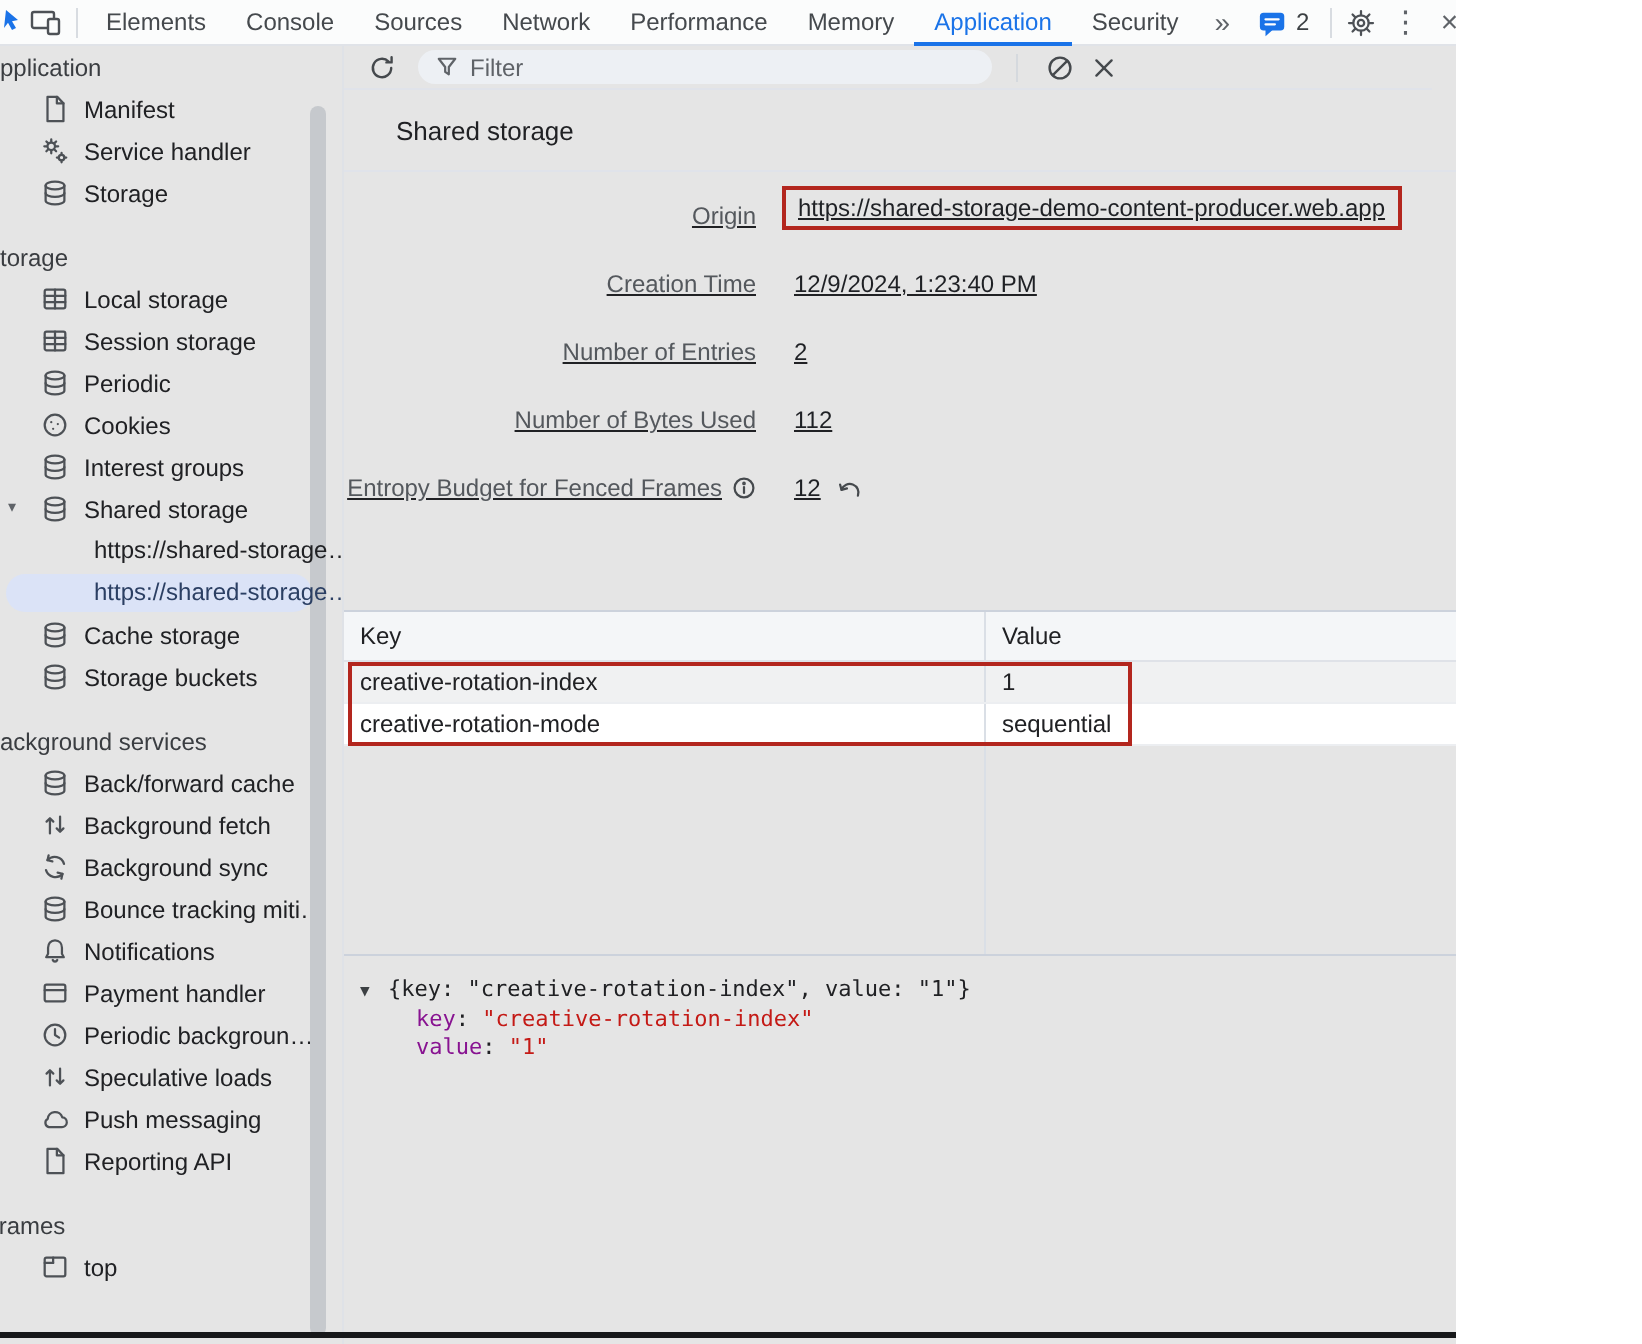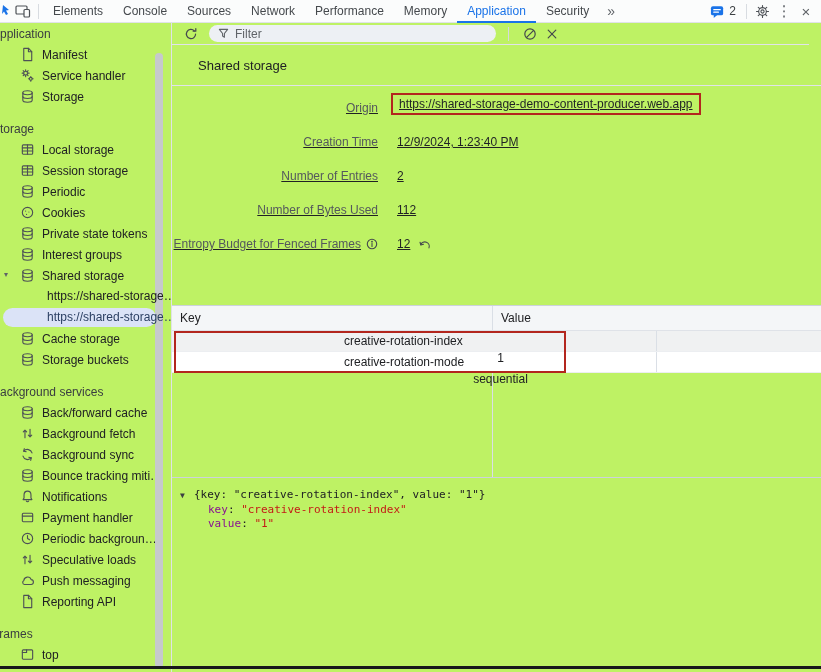--- a/index.html
+++ b/index.html
@@ -1,19 +1,19 @@
 <!DOCTYPE html>
 <html><head>
 <meta charset="utf-8">
 <style>
   * { margin:0; padding:0; box-sizing:border-box; }
   body { background:#fff; }
   .devtools{
-    position:relative; width:821px; height:672px; overflow:hidden;
-    font-family:"Liberation Sans",sans-serif; font-size:12px; color:#202124; background:#bef264;
+    position:relative; width:728px; height:672px; overflow:hidden;
+    font-family:"Liberation Sans",sans-serif; font-size:12px; color:#202124; background:#e5e5e5;
   }
   svg{ display:block; }
   .ico{ stroke:#4d5156; fill:none; stroke-width:1.2; stroke-linecap:round; stroke-linejoin:round; }
 
   
   .tabbar{ display:flex; align-items:center; height:23px; background:#fbfcfc;
            border-bottom:1px solid #e0e3e8; padding-left:2px; }
   .tab{ padding:0 10px; height:23px; line-height:22px; color:#45494d; cursor:default; white-space:nowrap; }
   .tab.active{ color:#1a73e8; box-shadow:inset 0 -2px 0 #1a73e8; }
   .tb-sep{ width:1px; height:15px; background:#d8dce1; margin:0 4px; flex:none; }
@@ -61,21 +61,21 @@
   .flabel{ width:206px; flex:none; display:flex; justify-content:flex-end; align-items:center; gap:5px;
            text-align:right; color:#54585d; }
   .fvalue{ margin-left:19px; color:#1f2125; display:flex; align-items:center; gap:8px; }
   .boxed{ border:2px solid #b3261e; padding:2px 6px; margin-left:-6px; }
 
   
   .grid{ position:absolute; top:282px; left:0; right:0; border-top:1px solid #ccd2dc; }
   .g-head{ display:flex; align-items:center; height:25px; background:#f4f6f8; border-bottom:1px solid #dfe2e8; color:#202124; }
   .g-key{ width:321px; flex:none; padding-left:8px; border-right:1px solid #dadfe6; height:100%; display:flex; align-items:center; }
   .g-val{ flex:1; padding-left:8px; height:100%; display:flex; align-items:center; }
-  .g-row{ display:flex; align-items:center; height:21px; border-bottom:1px solid #eceef1; background:#fff;flex-direction:column; }
+  .g-row{ display:flex; align-items:center; height:21px; border-bottom:1px solid #eceef1; background:#fff; }
   .g-row.odd{ background:#f0f1f2; }
   .g-empty{ display:flex; height:105px; border-bottom:1px solid #ccd2dc; }
   .redbox-rows{ position:absolute; left:2px; top:308px; width:392px; height:42px; border:2px solid #b3261e; pointer-events:none; }
 
   
   .preview{ position:absolute; top:457px; left:0; right:0; bottom:0; padding:7px 0 0 8px;
             font-family:"DejaVu Sans Mono",monospace; font-size:11px; color:#202124; }
   .p-line{ display:flex; align-items:baseline; line-height:15px; }
   .p-arrow{ font-size:8px; color:#3c4043; width:14px; flex:none; }
   .p-prop{ padding-left:28px; line-height:14px; }
@@ -197,28 +197,20 @@
           <span class="lbl">Periodic</span>
         </div>
         <div class="s-item">
           <svg class="ico" width="15" height="15" viewBox="0 0 16 16">
               <circle cx="8" cy="8" r="5.5"></circle>
               <circle cx="6" cy="6.5" r="0.6" fill="#4d5156" stroke="none"></circle>
               <circle cx="9.5" cy="7.5" r="0.6" fill="#4d5156" stroke="none"></circle>
               <circle cx="7" cy="10" r="0.6" fill="#4d5156" stroke="none"></circle>
             </svg>
           <span class="lbl">Cookies</span>
-        </div>
-        <div class="s-item">
-          <svg class="ico" width="15" height="15" viewBox="0 0 16 16">
-              <ellipse cx="8" cy="4" rx="5" ry="2.1"></ellipse>
-              <path d="M3 4v8c0 1.2 2.2 2.1 5 2.1s5-.9 5-2.1V4"></path>
-              <path d="M3 8c0 1.2 2.2 2.1 5 2.1S13 9.2 13 8"></path>
-            </svg>
-          <span class="lbl">Private state tokens</span>
         </div>
         <div class="s-item">
           <svg class="ico" width="15" height="15" viewBox="0 0 16 16">
               <ellipse cx="8" cy="4" rx="5" ry="2.1"></ellipse>
               <path d="M3 4v8c0 1.2 2.2 2.1 5 2.1s5-.9 5-2.1V4"></path>
               <path d="M3 8c0 1.2 2.2 2.1 5 2.1S13 9.2 13 8"></path>
             </svg>
           <span class="lbl">Interest groups</span>
         </div>
         <div class="s-item">

